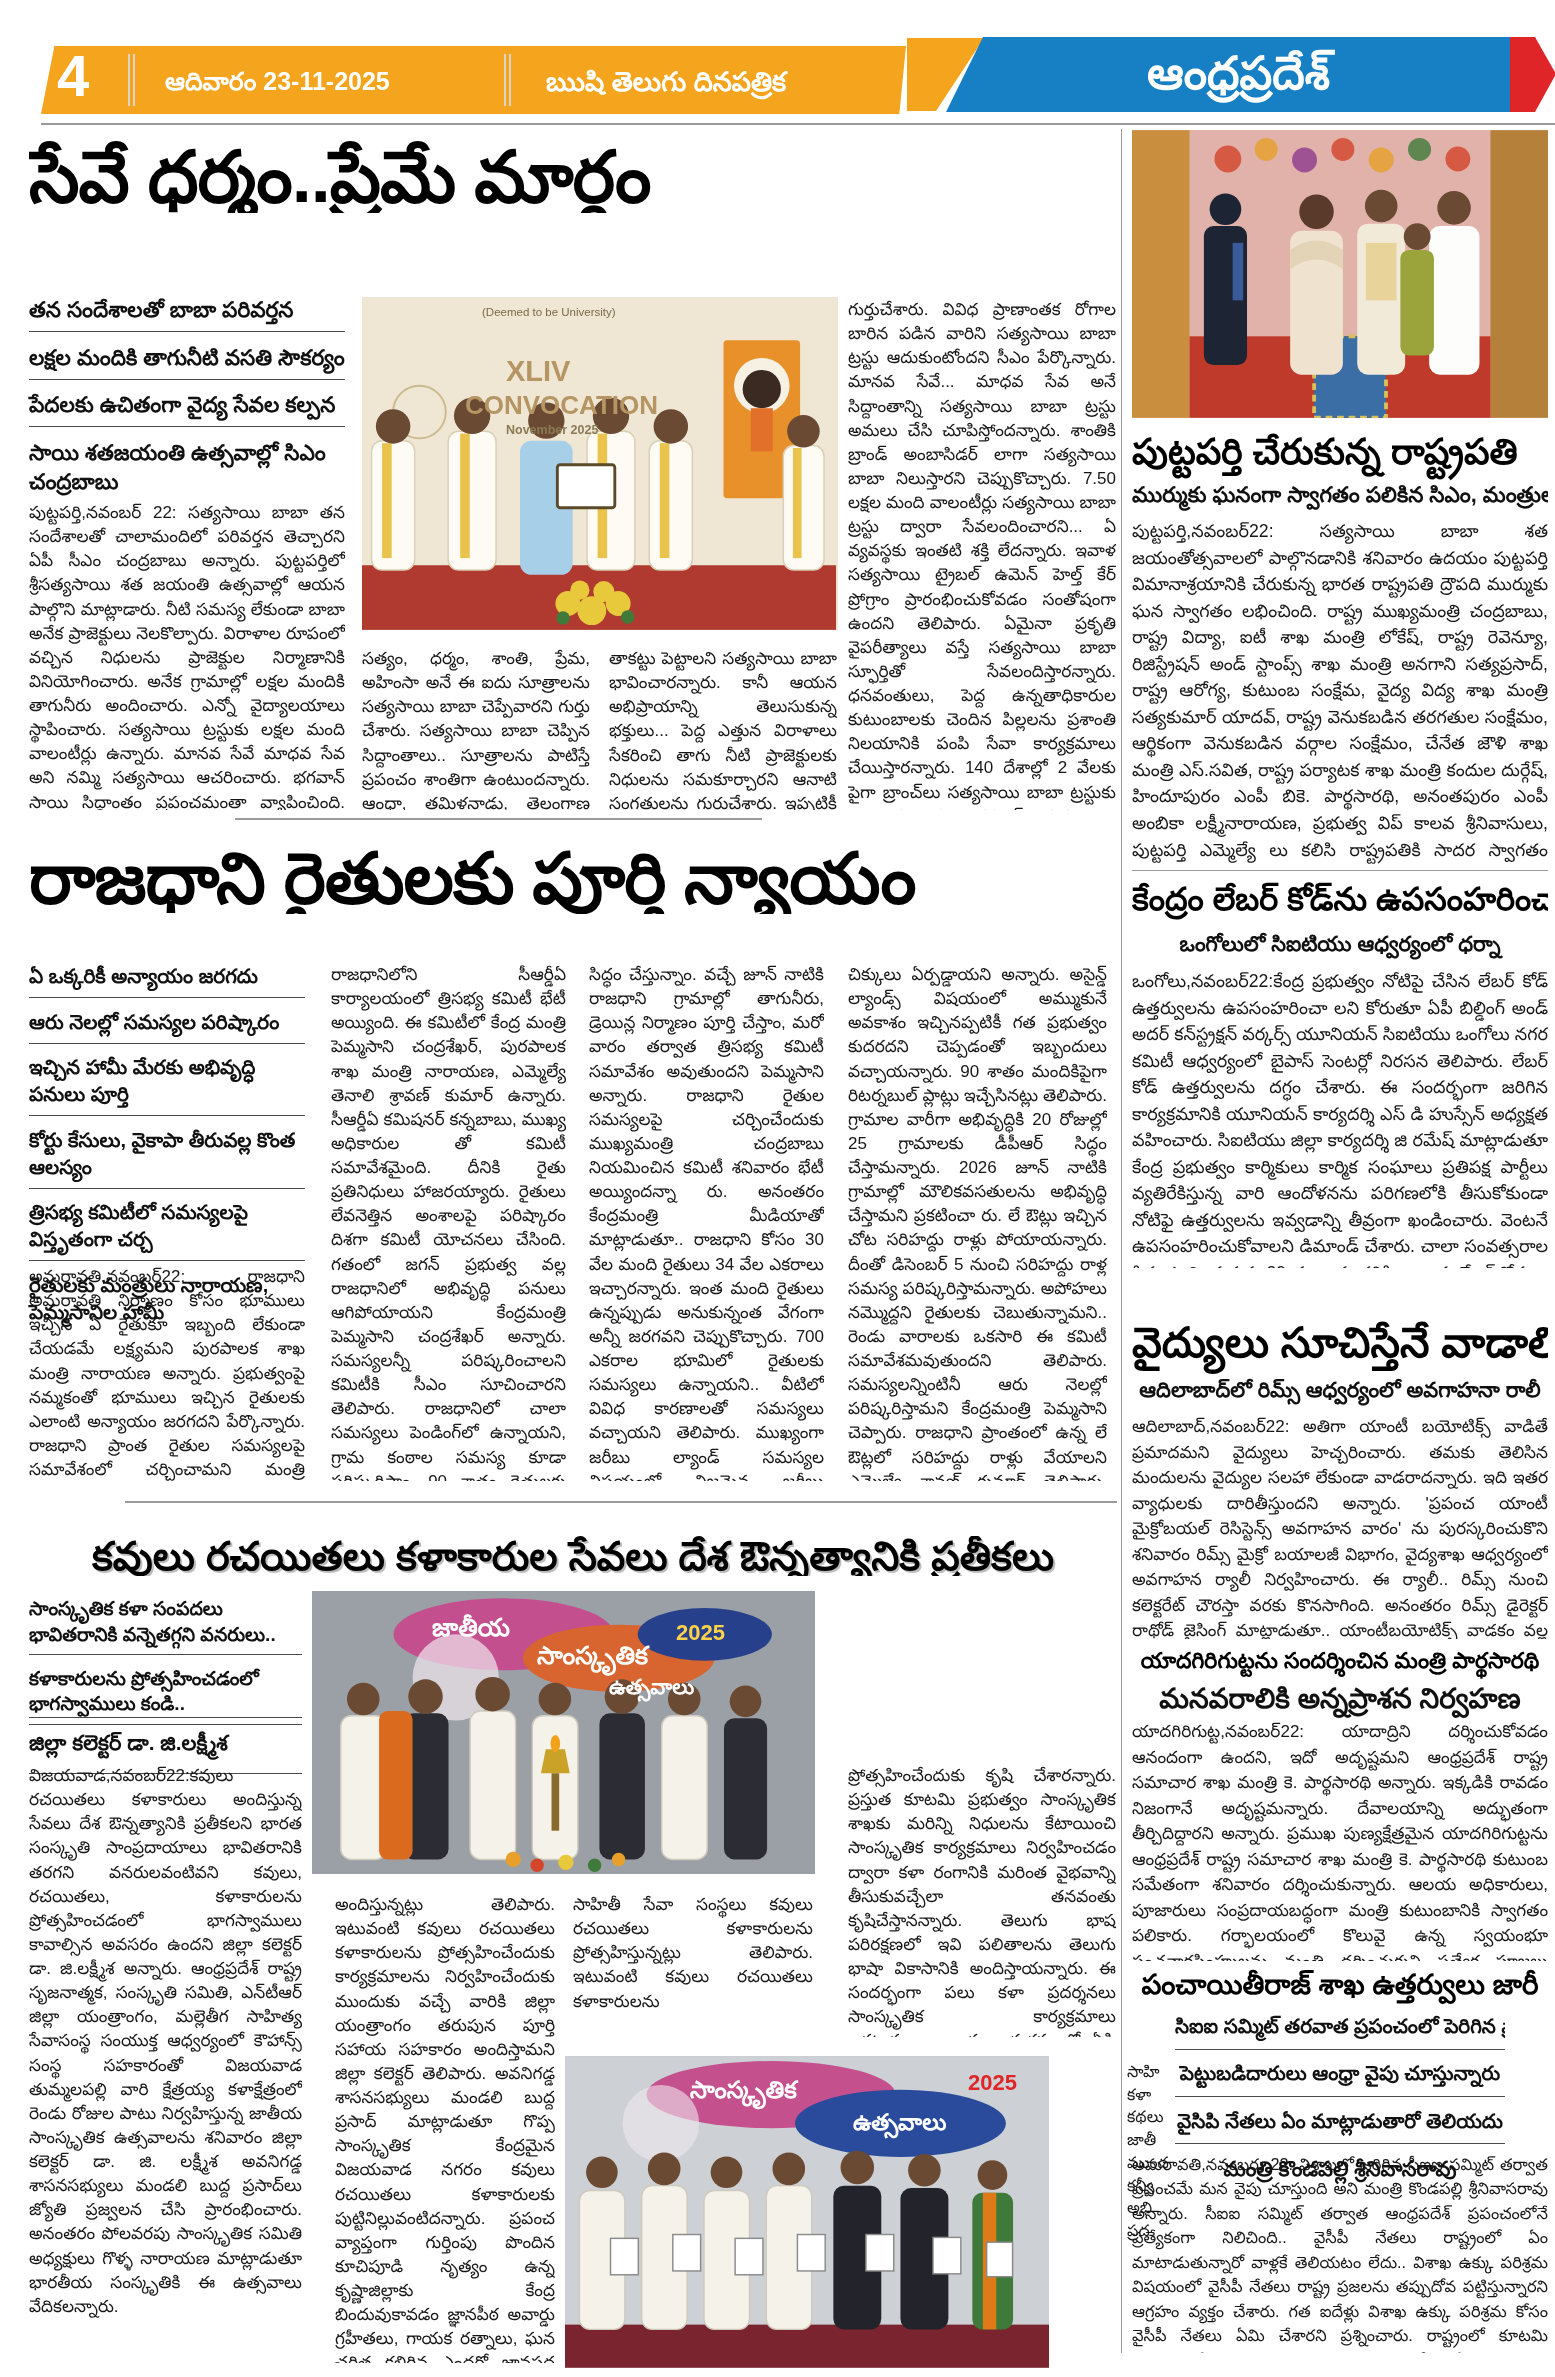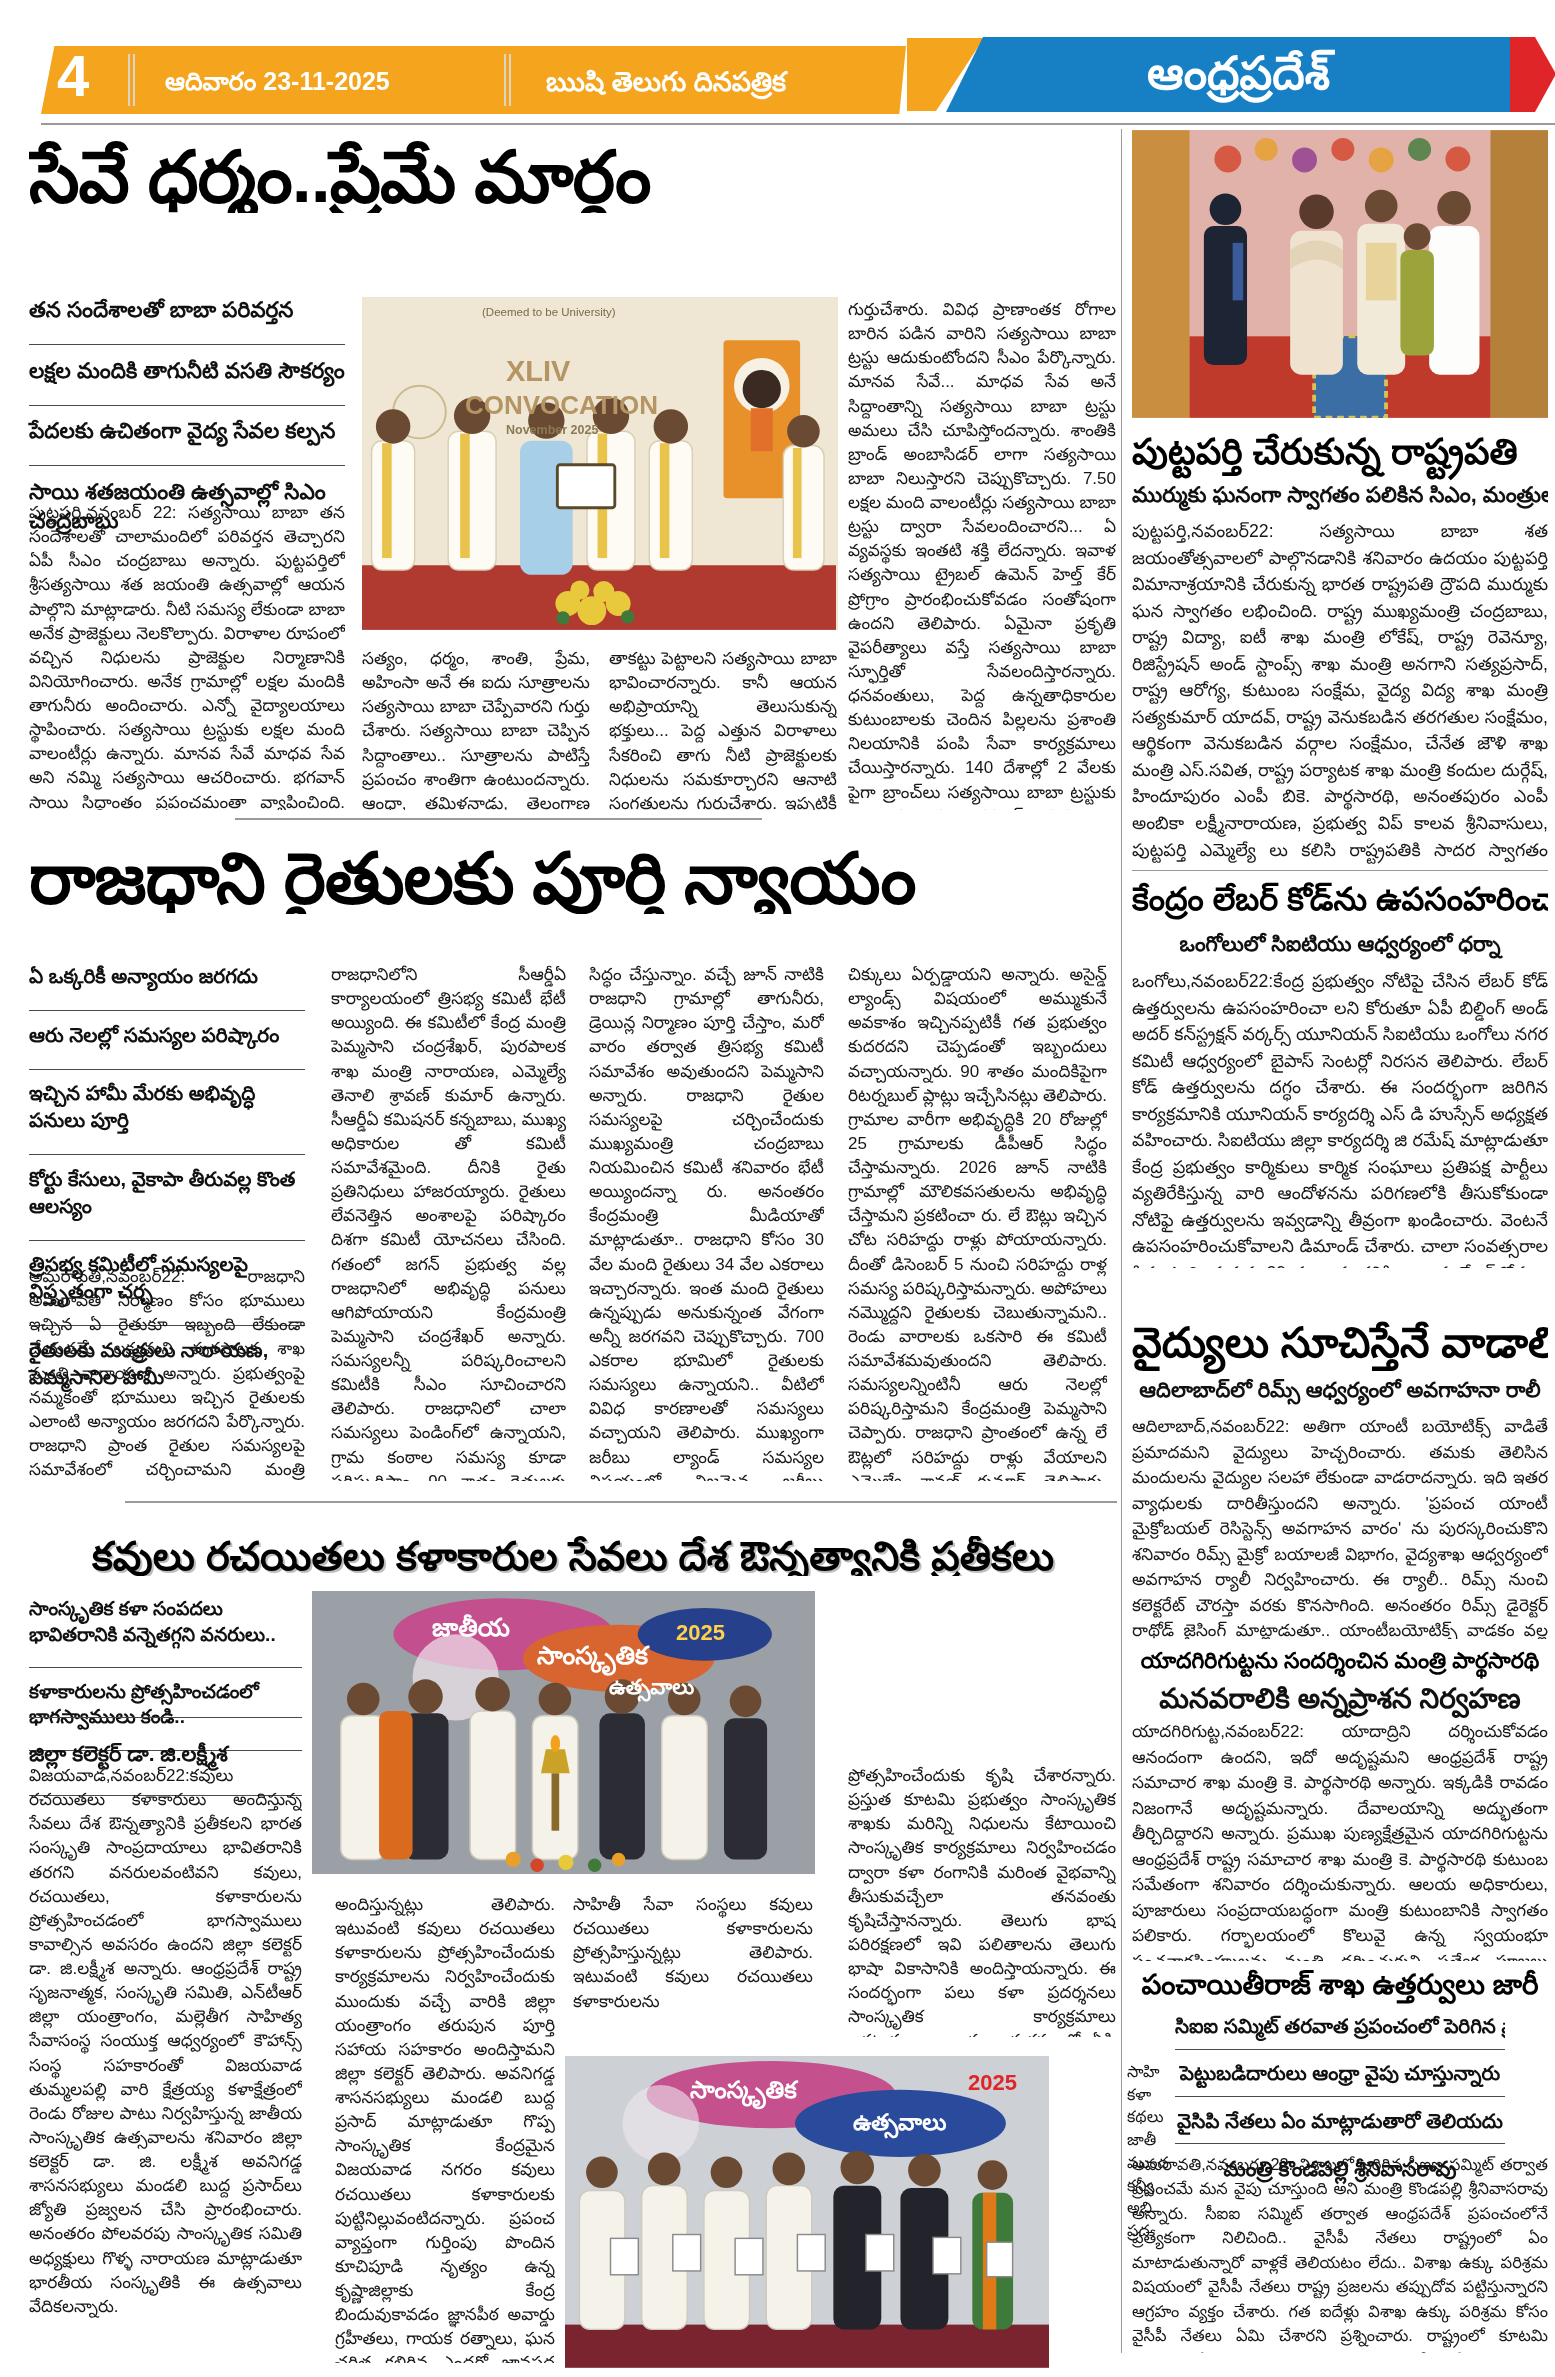--- a/index.html
+++ b/index.html
@@ -18,28 +18,28 @@
   .rb-blue{left:946px;top:37px;width:577px;height:75px;background:#1780C4;
     clip-path:polygon(37px 0,100% 0,100% 100%,0 100%);}
   .rb-red{left:1510px;top:37px;width:46px;height:75px;background:#E02528;
     clip-path:polygon(0 0,25px 0,46px 37px,25px 75px,0 75px);}
   .hsection{left:1023px;top:46px;width:431px;font-size:46px;font-weight:700;color:#fff;text-align:center;}
   .toprule{left:41px;top:123px;width:1514px;height:1.9px;background:#9a9a9a;}
   
   .headline{font-weight:700;color:#000;line-height:1.0;white-space:nowrap;overflow:hidden;}
   .body-col{font-size:17px;line-height:1.42;text-align:justify;overflow:hidden;color:#161616;}
   .sb-body{font-size:17.7px;line-height:1.5;text-align:justify;overflow:hidden;color:#161616;}
-  .deck-item{font-size:21.6px;font-weight:700;line-height:1.35;padding-bottom:20px;margin-bottom:10.5px;border-bottom:1.4px solid #4a4a4a;}
+  .deck-item{font-size:21.6px;font-weight:700;line-height:1.35;padding-bottom:7px;margin-bottom:10.5px;border-bottom:1.4px solid #4a4a4a;}
   .deck-item.norule{border-bottom:none;}
   .sb-head{font-weight:700;color:#000;white-space:nowrap;overflow:hidden;}
   .sb-sub{font-weight:700;text-align:center;white-space:nowrap;overflow:hidden;}
   .center{text-align:center;}
   .rule-h{background:#9a9a9a;height:1.9px;}
   .vrule{background:#9a9a9a;width:1.4px;}
-  .byline-box{font-size:21px;font-weight:700;padding:24px 0;border-top:1.4px solid #4a4a4a;border-bottom:1.4px solid #4a4a4a;}
+  .byline-box{font-size:21px;font-weight:700;padding:13px 0;border-top:1.4px solid #4a4a4a;border-bottom:1.4px solid #4a4a4a;}
   .s5sub{font-size:20px;font-weight:700;text-align:center;padding-bottom:5.8px;margin:0 43px 12.5px 43px;border-bottom:1.4px solid #4a4a4a;white-space:nowrap;overflow:hidden;}
   
   .photo{overflow:hidden;background:#e8e2d5;}
   .photo svg{position:absolute;left:0;top:0;}
   .ph-label{position:absolute;font-weight:700;white-space:nowrap;}
 </style>
 </head>
 <body>
 
 <div id="page">

